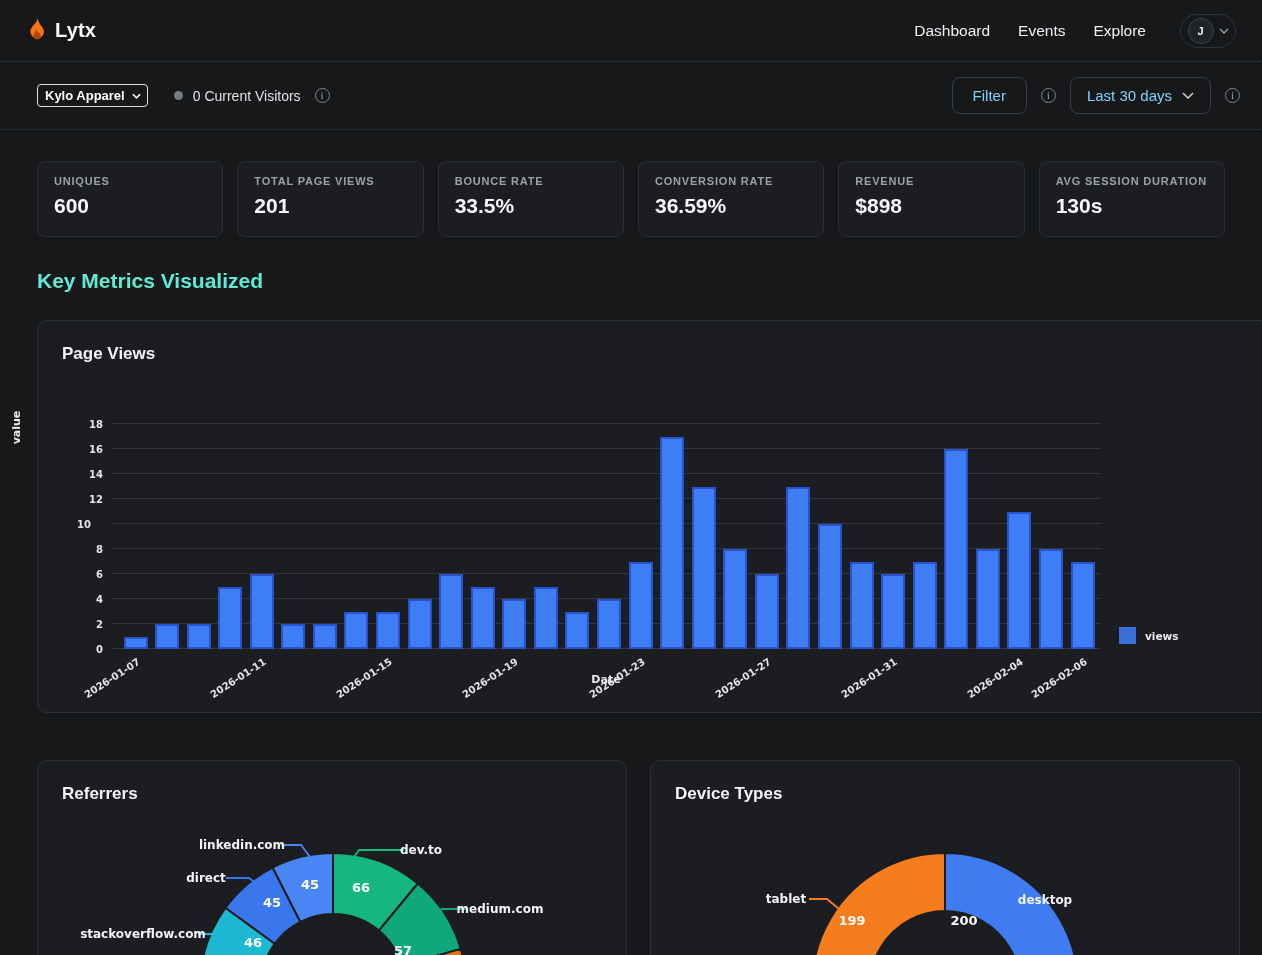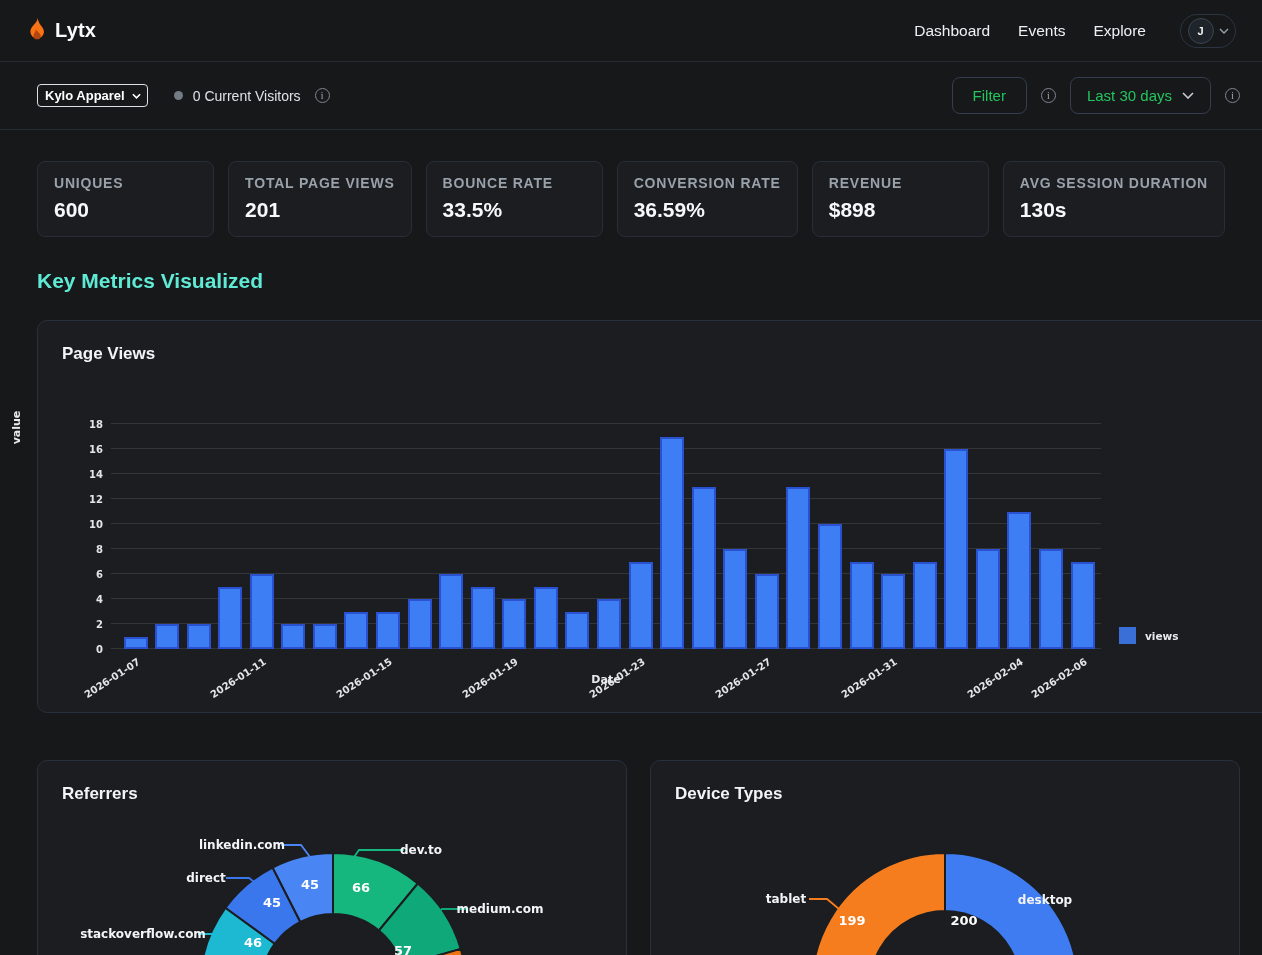--- a/index.html
+++ b/index.html
@@ -26,31 +26,31 @@
   .site-select { height:23px; border:1.5px solid #dde0e4; border-radius:4px; background:#17181a;
     display:flex; align-items:center; gap:7px; padding:0 6px 0 7px;
     font-size:13px; font-weight:700; color:#ffffff; cursor:pointer; }
   .live-dot { width:9px; height:9px; border-radius:50%; background:#737b85; margin-left:26px; }
   .visitors { font-size:14px; color:#dfe2e6; margin-left:10px; }
   .info-badge { width:15px; height:15px; border-radius:50%; border:1px solid #7e8691;
     display:inline-flex; align-items:center; justify-content:center; font-size:9.5px;
     color:#aab1ba; margin-left:14px; flex:none; cursor:pointer; font-family:"Liberation Serif",serif; }
   .toolbar-right { margin-left:auto; display:flex; align-items:center; }
   .btn { height:37px; border:1px solid #343e4e; border-radius:8px; background:transparent;
-    color:#22c55e; font-size:15px; display:flex; align-items:center; gap:10px;
+    color:#7dd3fc; font-size:15px; display:flex; align-items:center; gap:10px;
     padding:0 20px; cursor:pointer; font-family:inherit; }
   .btn.range { padding:0 16px; }
   .toolbar-right .info-badge { margin:0 14px; }
 
   
   .stats { position:absolute; left:37px; top:161px; width:1188px;
     display:grid; grid-template-columns:repeat(6,1fr); gap:14px; }
   .stat-card { height:76px; background:#1b1d20; border:1px solid #272e3a; border-radius:8px;
     padding:13px 16px; }
-  .stat-label { font-size:14px; font-weight:600; letter-spacing:.8px; color:#99a1ab;
+  .stat-label { font-size:11px; font-weight:600; letter-spacing:.8px; color:#99a1ab;
     text-transform:uppercase; white-space:nowrap; }
   .stat-value { font-size:21px; font-weight:800; color:#f7f8f9; margin-top:7px; }
 
   .section-title { position:absolute; left:37px; top:269px; font-size:21px; font-weight:800; color:#5eead4; }
 
   
   .card { position:absolute; background:#1b1d20; border:1px solid #28303e; border-radius:10px; }
   .card-title { position:absolute; left:24px; top:23px; font-size:17px; font-weight:700; color:#f2f4f6; }
   #pv-card { left:37px; top:320px; width:1251px; height:393px; }
   #ref-card { left:37px; top:760px; width:590px; height:320px; }
@@ -170,21 +170,21 @@
         <div class="ytick" style="bottom: -6px;">0</div>
         <div class="gridline" style="bottom: 25px;"></div>
         <div class="ytick" style="bottom: 19px;">2</div>
         <div class="gridline" style="bottom: 50px;"></div>
         <div class="ytick" style="bottom: 44px;">4</div>
         <div class="gridline" style="bottom: 75px;"></div>
         <div class="ytick" style="bottom: 69px;">6</div>
         <div class="gridline" style="bottom: 100px;"></div>
         <div class="ytick" style="bottom: 94px;">8</div>
         <div class="gridline" style="bottom: 125px;"></div>
-        <div class="ytick" style="bottom: 119px;">10</div>
+        <div class="ytick" style="bottom: 119px; text-align: center;">10</div>
         <div class="gridline" style="bottom: 150px;"></div>
         <div class="ytick" style="bottom: 144px;">12</div>
         <div class="gridline" style="bottom: 175px;"></div>
         <div class="ytick" style="bottom: 169px;">14</div>
         <div class="gridline" style="bottom: 200px;"></div>
         <div class="ytick" style="bottom: 194px;">16</div>
         <div class="gridline" style="bottom: 225px;"></div>
         <div class="ytick" style="bottom: 219px;">18</div>
         <div class="bar" style="left: 12.5px; height: 12.5px; background: rgb(62, 126, 245); border-color: rgb(42, 82, 208);"></div>
         <div class="bar" style="left: 44.07px; height: 25px; background: rgb(62, 126, 245); border-color: rgb(42, 82, 208);"></div>

